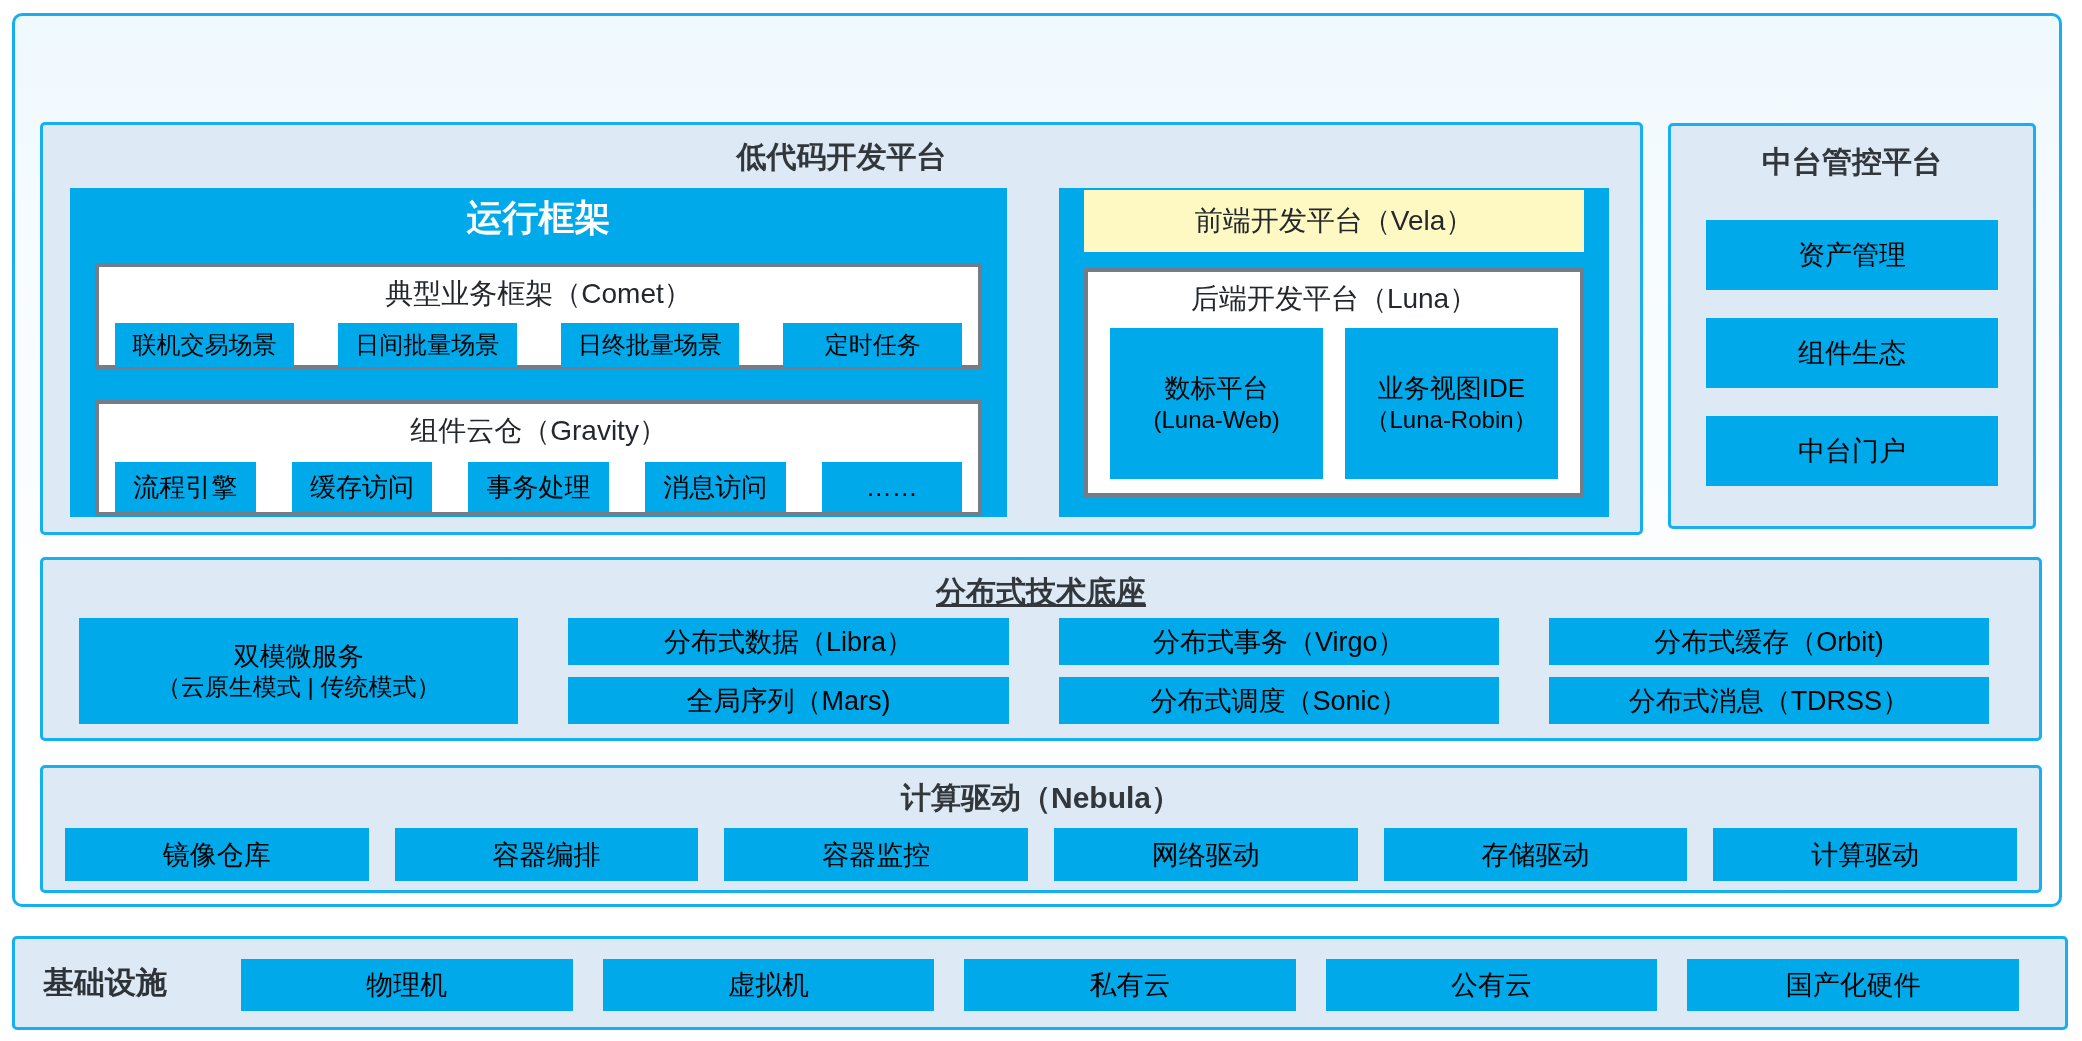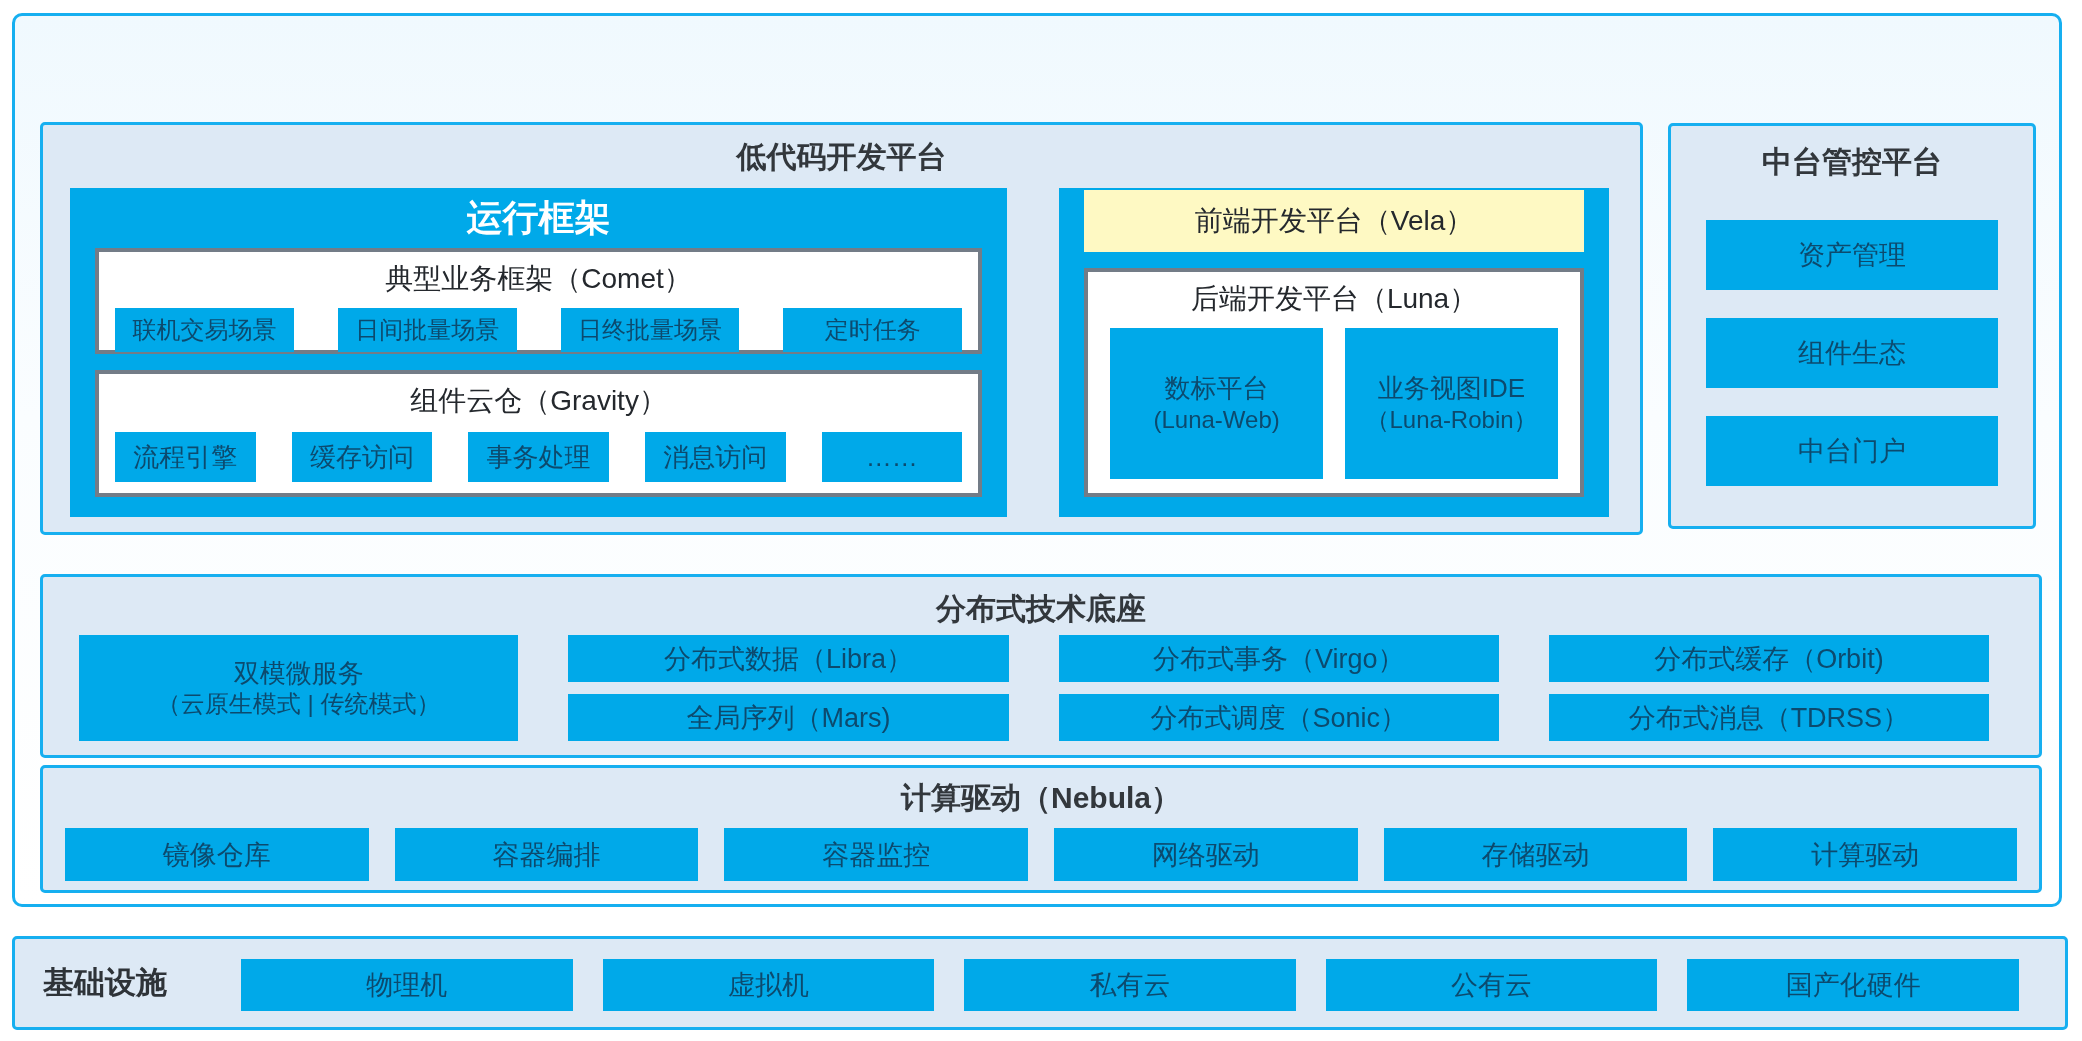--- a/index.html
+++ b/index.html
@@ -28,52 +28,52 @@
   .panel-title{text-align:center;font-size:30px;font-weight:bold;color:#32373c;}
 
   
   .lowcode{left:25px;top:106px;width:1603px;height:413px;}
   .lowcode .panel-title{padding-top:12px;}
   .lowcode-body{position:absolute;left:27px;right:31px;top:63px;bottom:15px;
     display:flex;gap:52px;}
 
   .bluepanel{background:var(--accent);display:flex;flex-direction:column;
     padding:0 25px 20px 25px;}
-  .runtime{flex:953;}
+  .runtime{flex:953;gap:15px;}
   .devplat{flex:537;}
   .bluepanel-title{height:60px;line-height:60px;text-align:center;color:#fff;
     font-size:36px;font-weight:bold;}
 
   .whitebox{background:#fff;border:4px solid var(--gray-border);}
   .whitebox-title{text-align:center;font-size:28px;font-weight:500;color:#24282d;padding-top:8px;}
   .comet{height:106px;}
   .gravity{flex:1;margin-top:16px;}
   .btn-row{display:flex;gap:44px;padding:10px 16px 0 16px;}
   .gravity .btn-row{gap:36px;padding-top:12px;}
 
-  .btn{background:var(--accent);color:#0c4a6e;display:flex;align-items:center;
+  .btn{background:var(--accent);color:#000000;display:flex;align-items:center;
     justify-content:center;text-align:center;flex:1;}
   .comet .btn{height:44px;font-size:24px;}
   .gravity .btn{height:50px;font-size:26px;}
 
   .vela{background:#fef9c3;height:62px;margin-top:2px;display:flex;align-items:center;
     justify-content:center;font-size:28px;font-weight:500;color:#24282d;}
   .luna{flex:1;margin-top:16px;display:flex;flex-direction:column;padding-bottom:14px;}
   .luna-row{display:flex;gap:22px;padding:10px 22px 0 22px;flex:1;}
   .btn.two-line{flex-direction:column;font-size:26px;line-height:1.25;}
   .btn.two-line span:last-child{font-size:24px;}
 
   .midplat{left:1653px;top:107px;width:368px;height:406px;}
   .midplat .panel-title{padding-top:16px;}
   .mid-list{position:absolute;left:35px;right:35px;top:94px;bottom:40px;
     display:flex;flex-direction:column;justify-content:space-between;}
   .mid-list .btn{flex:none;height:70px;font-size:27px;}
 
   
-  .distributed{left:25px;top:558px;width:2002px;height:184px;}
+  .distributed{left:25px;top:541px;width:2002px;height:184px;text-decoration:underline;}
   .distributed .panel-title{padding-top:12px;}
   .dist-body{position:absolute;left:36px;right:50px;top:58px;bottom:14px;display:flex;gap:50px;}
   .dist-dual{width:23%;flex:none;height:100%;font-size:27px;line-height:1.35;}
   .dist-grid{flex:1;display:grid;grid-template-rows:1fr 1fr;grid-auto-flow:column;
     grid-auto-columns:1fr;gap:12px 50px;}
   .dist-grid .btn,.dist-dual{font-size:27px;}
 
   
   .nebula{left:25px;top:749px;width:2002px;height:128px;}
   .nebula .panel-title{padding-top:10px;}

